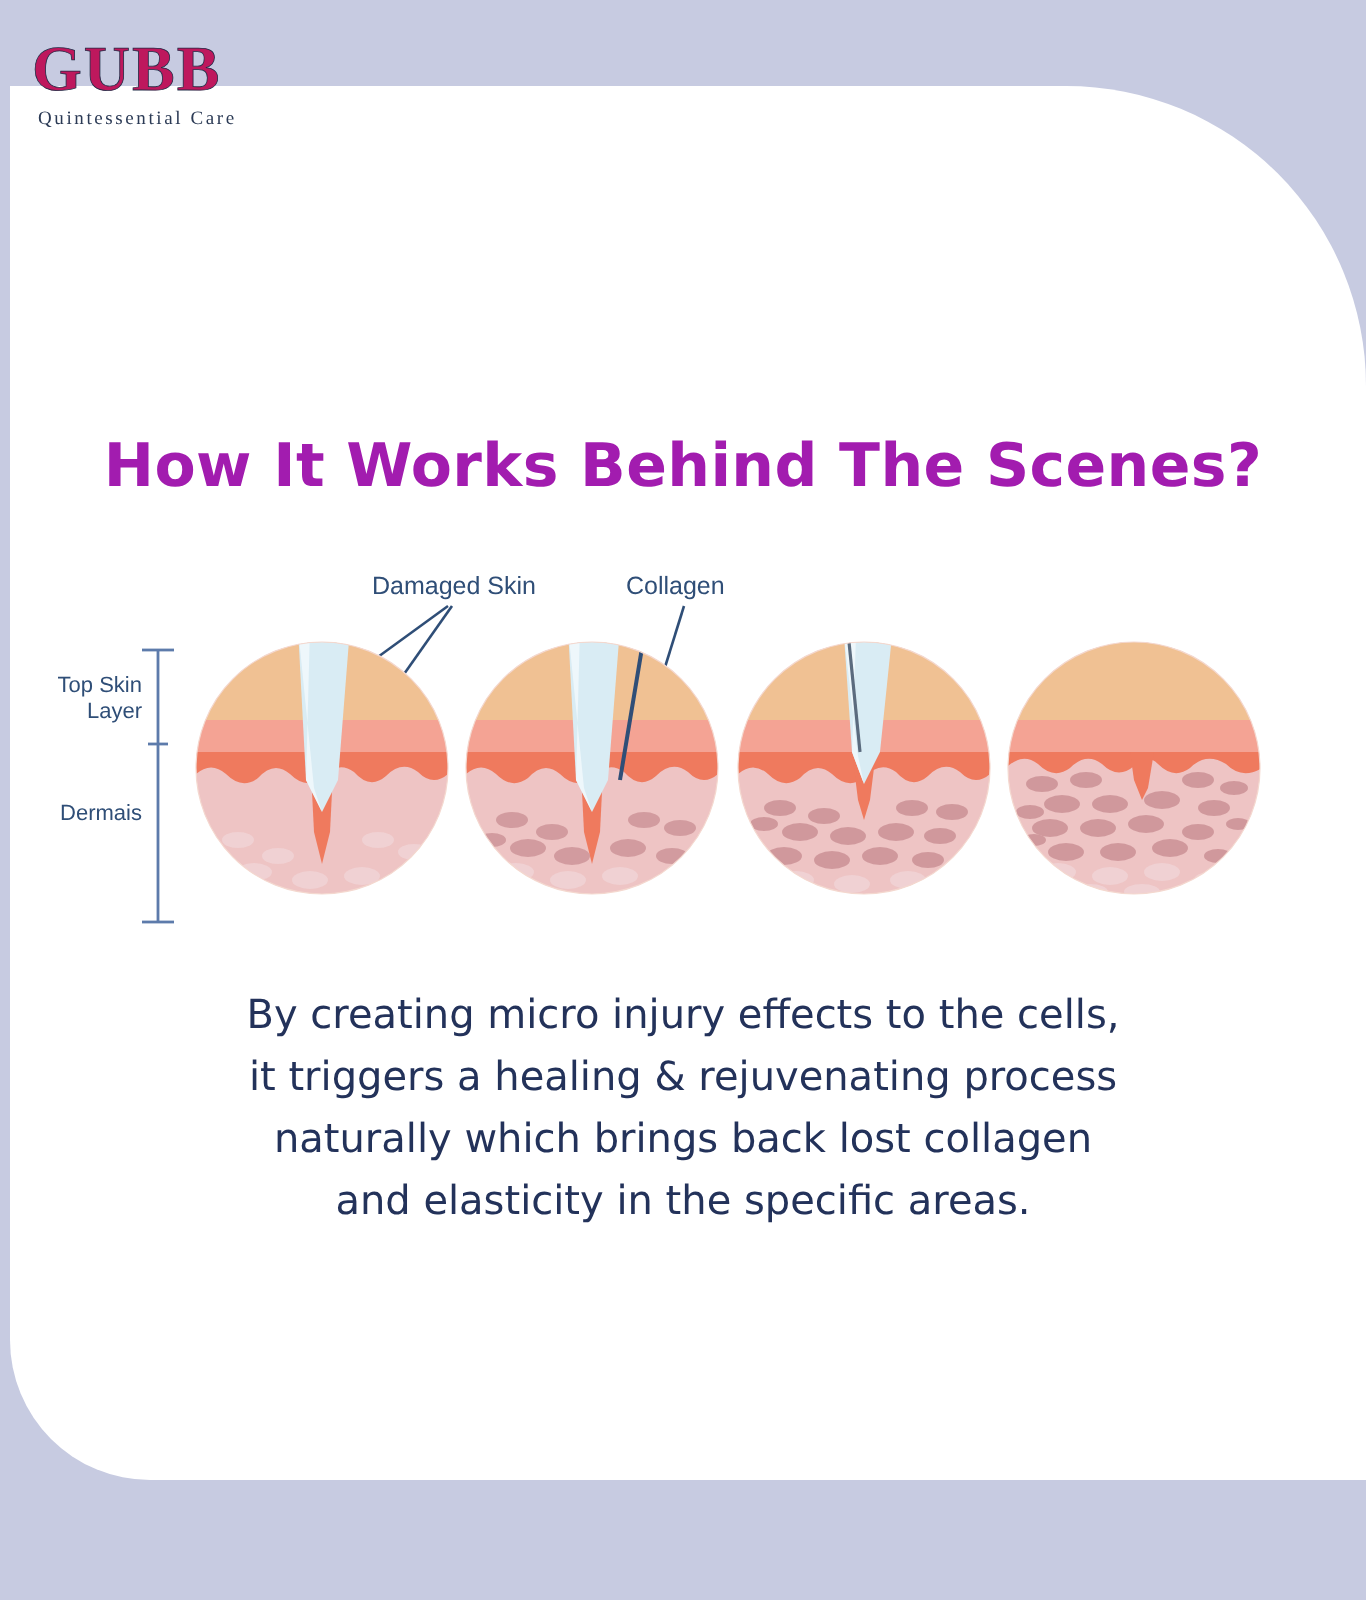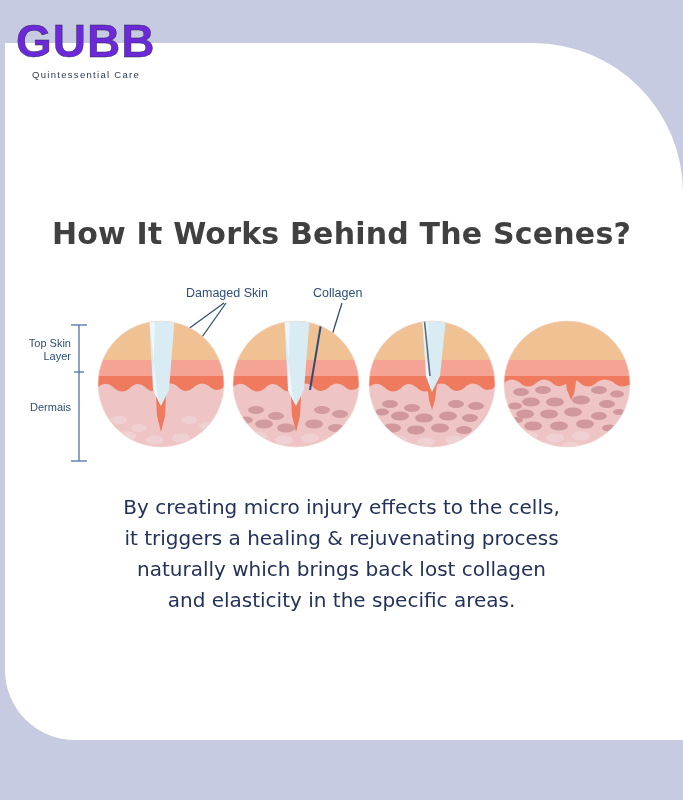--- a/index.html
+++ b/index.html
@@ -33,48 +33,48 @@
   }
 
   
   #logo {
     position: absolute;
     left: 16px;
     top: 18px;
     width: 200px;
   }
   #logo-word {
-    font-family: Liberation Sans, sans-serif;
-    font-size: 46px;
+    font-family: Liberation Serif, serif;
+    font-size: 32px;
     font-weight: 700;
     letter-spacing: 1px;
-    color: #6d28d9;
+    color: #be185d;
     line-height: 1;
     -webkit-text-stroke: 0.4px #1c2a44;
   }
   #logo-tag {
-    font-family: Liberation Sans, sans-serif;
+    font-family: Liberation Serif, serif;
     font-size: 9.5px;
     letter-spacing: 1.3px;
     color: #2b3a55;
     margin-top: 5px;
-    margin-left: 16px;
+    margin-left: 3px;
   }
 
   
   #title {
     position: absolute;
     left: 0;
     top: 216px;
     width: 683px;
     text-align: center;
     font-family: "DejaVu Sans", sans-serif;
     font-size: 30px;
     font-weight: 700;
-    color: #404040;
+    color: #a21caf;
     letter-spacing: 0.2px;
   }
 
   
   #diagram {
     position: absolute;
     left: 0;
     top: 275px;
     width: 683px;
     height: 200px;

